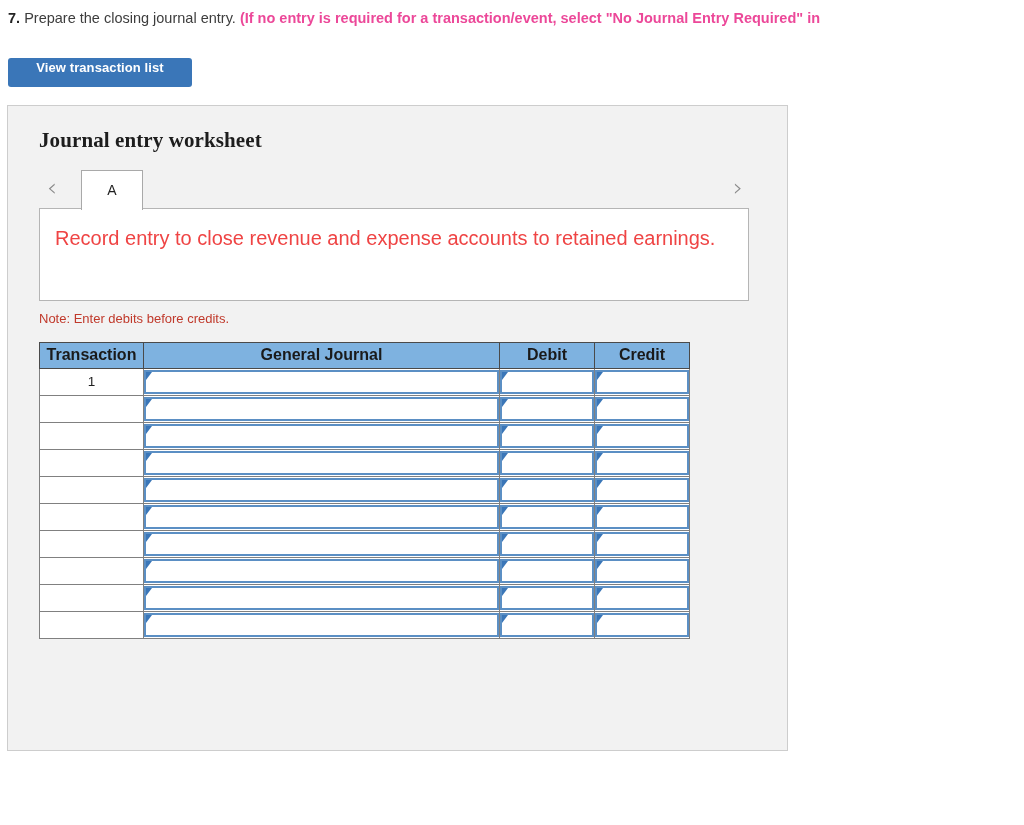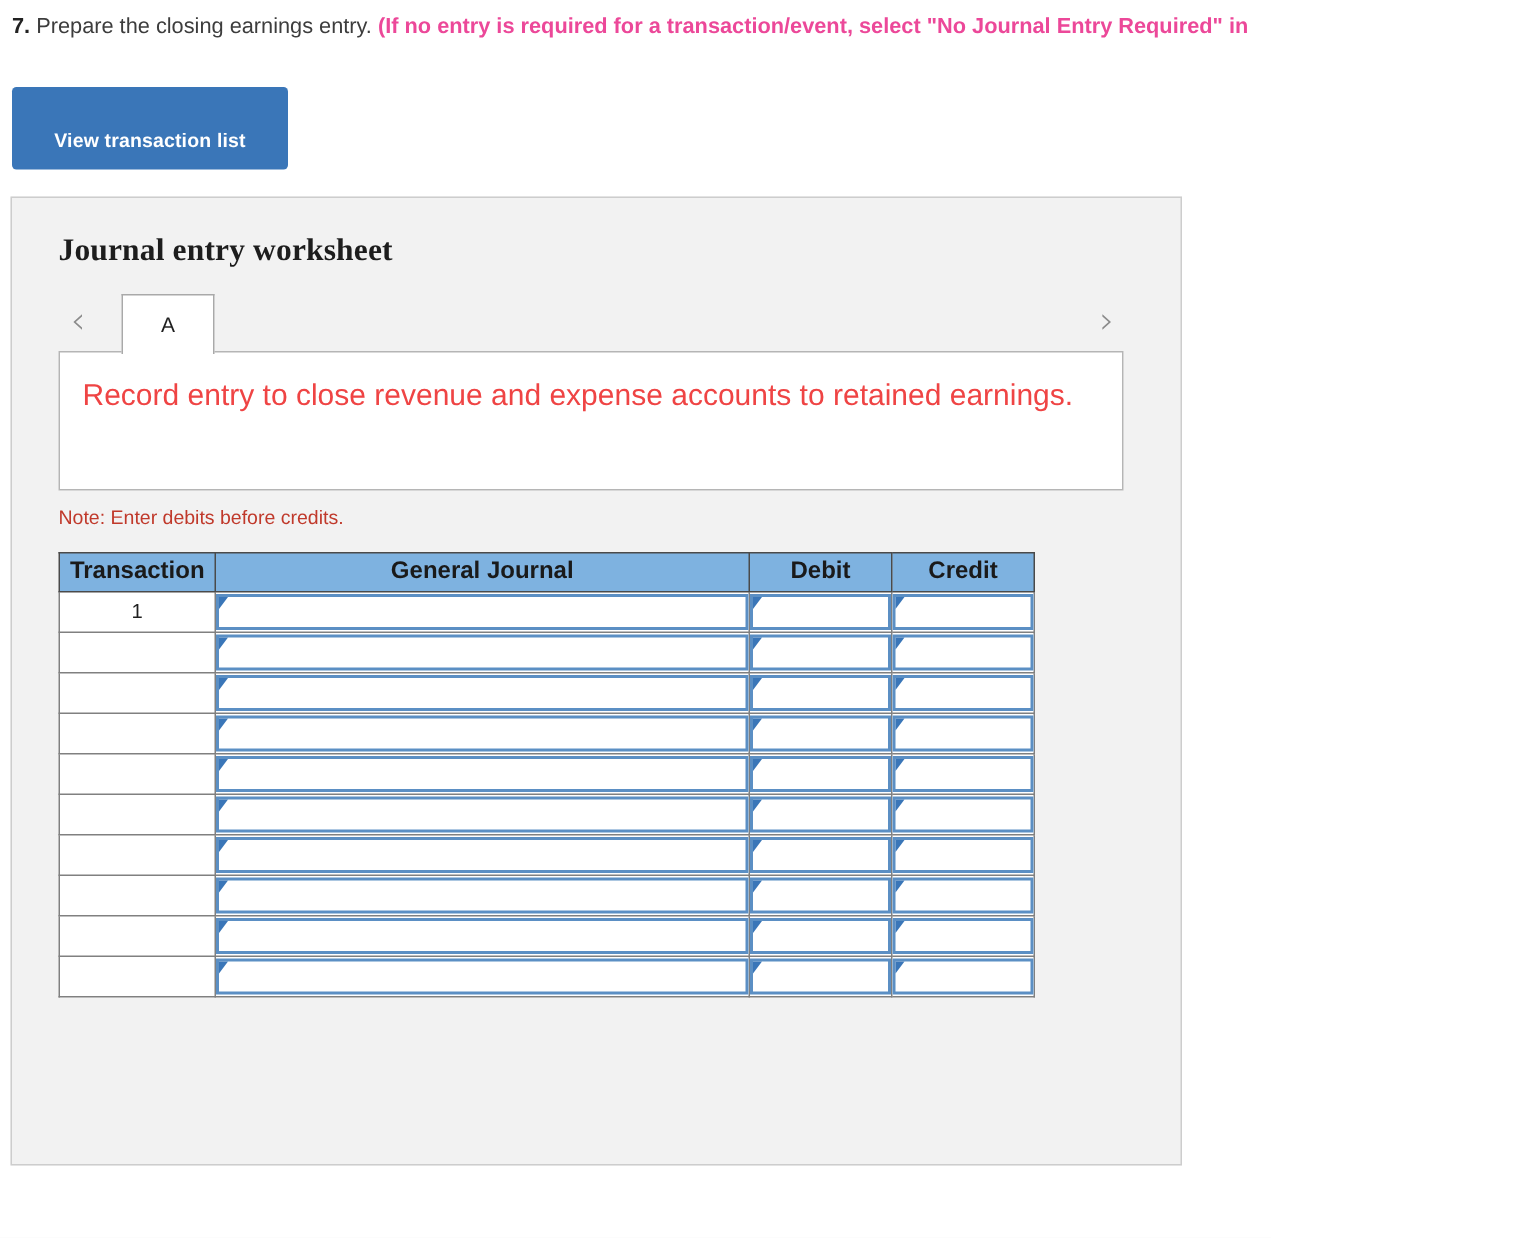--- a/index.html
+++ b/index.html
@@ -45,21 +45,21 @@
     border: none;
     border-radius: 3px;
     font-family: "Liberation Sans", sans-serif;
     font-weight: bold;
     font-size: 13px;
     text-align: center;
     cursor: pointer;
     letter-spacing: 0.1px;
   }
   .btn-top {
-    padding: 28px 16px 12px 16px;
+    padding: 2px 16px 12px 16px;
     min-width: 184px;
   }
 
   
   .panel {
     margin: 18px 0 0 7px;
     width: 781px;
     height: 646px;
     background: #f2f2f2;
     border: 1px solid #cdcdcd;
@@ -227,21 +227,21 @@
   }
   .btn-record { left: 7px;   width: 163px; }
   .btn-clear  { left: 217px; width: 163px; }
   .btn-view   { left: 537px; width: 184px; }
 </style>
 </head>
 <body>
 
 <div class="prompt">
   <span class="qnum">7.</span>
-  <span class="qtext">Prepare the closing earnings entry.</span>
+  <span class="qtext">Prepare the closing journal entry.</span>
   <span class="emph">(If no entry is required for a transaction/event, select "No Journal Entry Required" in</span>
 </div>
 
 <div class="top-btn-wrap">
   <button class="btn btn-top">View transaction list</button>
 </div>
 
 <div class="panel">
 
   <div class="panel-title">Journal entry worksheet</div>

